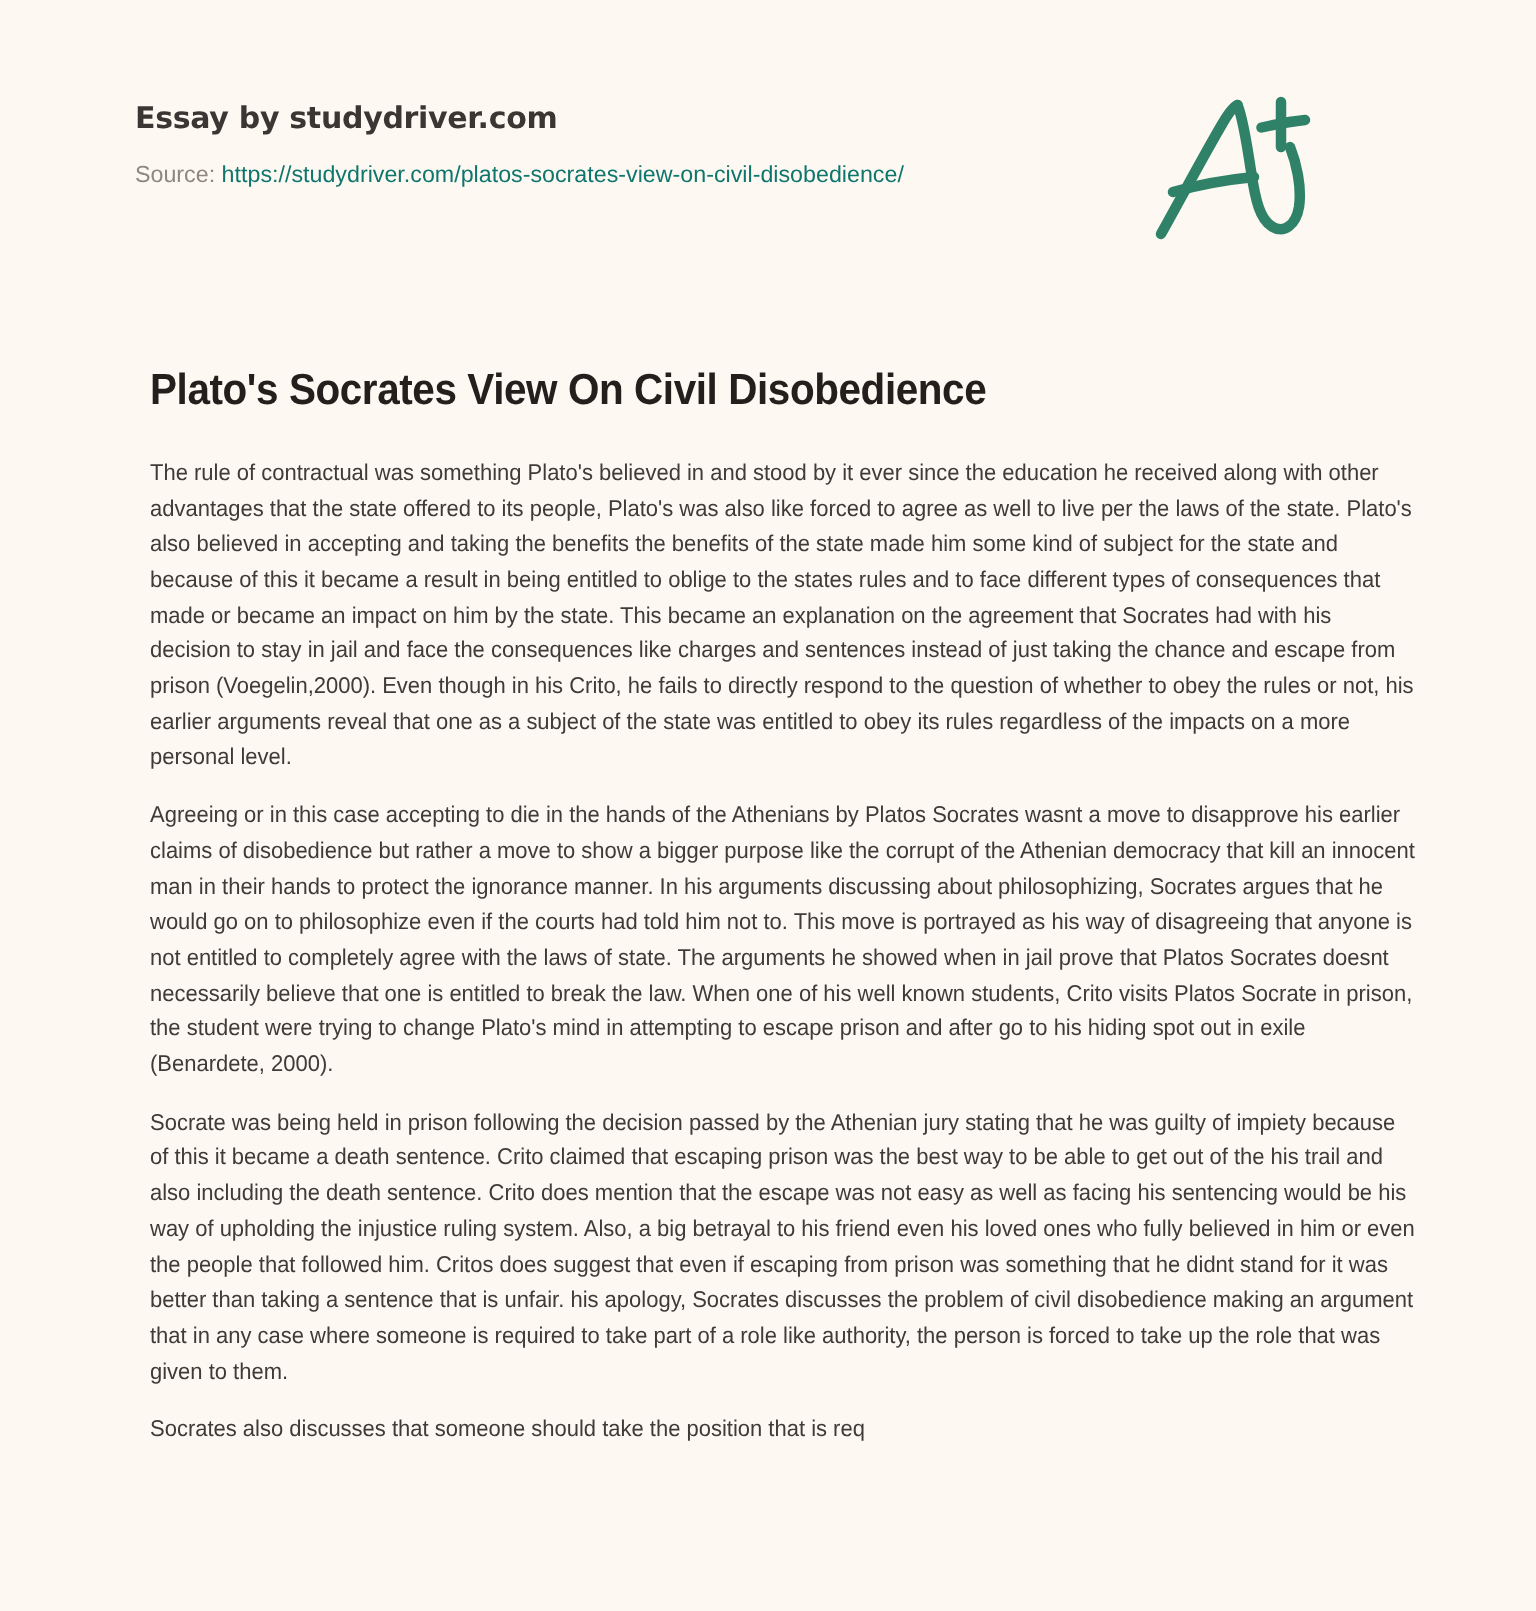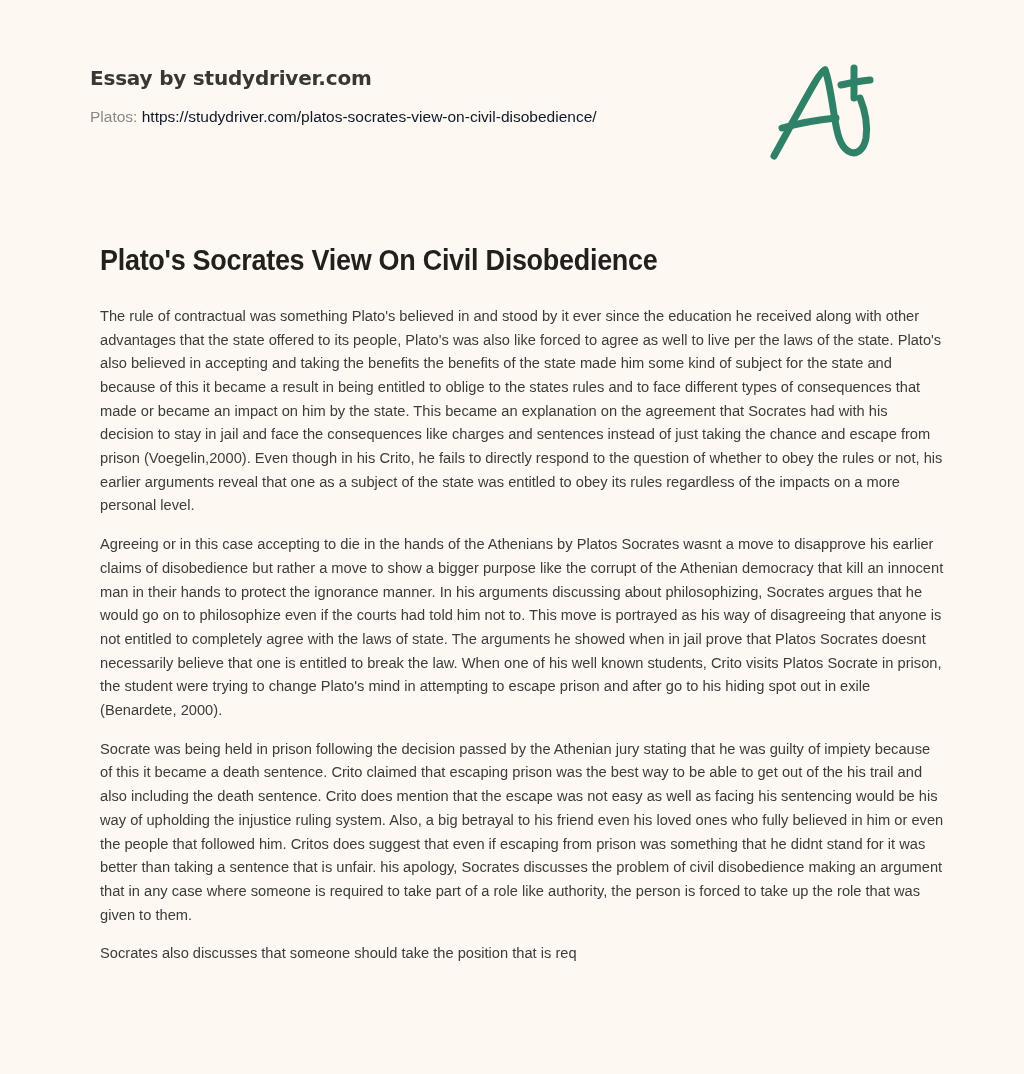--- a/index.html
+++ b/index.html
@@ -53,21 +53,21 @@
     margin-top: 17px;
     font-family: "Liberation Sans", sans-serif;
     font-size: 15.5px;
     line-height: 1.25;
     white-space: nowrap;
   }
   .source-label {
     color: #8d8781;
   }
   .source-url {
-    color: #0f172a;
+    color: #0f766e;
     text-decoration: none;
   }
 
   
   .logo {
     position: absolute;
     right: 70px;
     top: 58px;
     width: 120px;
     height: 110px;
@@ -117,21 +117,21 @@
 <body>
 
 <div class="page">
 
   <div class="header">
 
     <div class="brand-block">
       <div class="brand-title">Essay by studydriver.com</div>
 
       <div class="source-line">
-        <span class="source-label">Platos:</span>
+        <span class="source-label">Source:</span>
         <a class="source-url" href="#">https://studydriver.com/platos-socrates-view-on-civil-disobedience/</a>
       </div>
     </div>
 
     <div class="logo">
       <svg viewBox="0 0 120 110" xmlns="http://www.w3.org/2000/svg">
         <g fill="none" stroke="#2f8268" stroke-linecap="round" stroke-linejoin="round">
 
           <path d="M12 98 C 20 84, 38 50, 52 26 C 56 19, 60 13, 63 12" stroke-width="7"></path>
 

